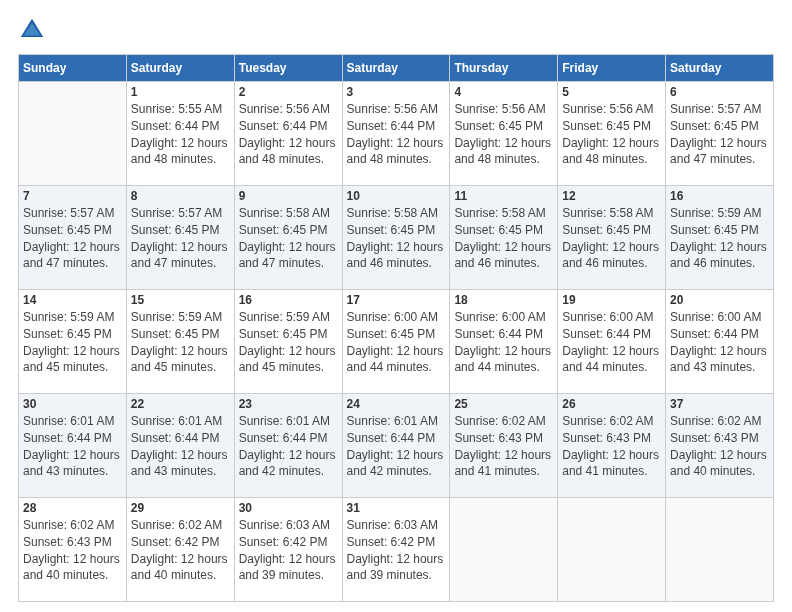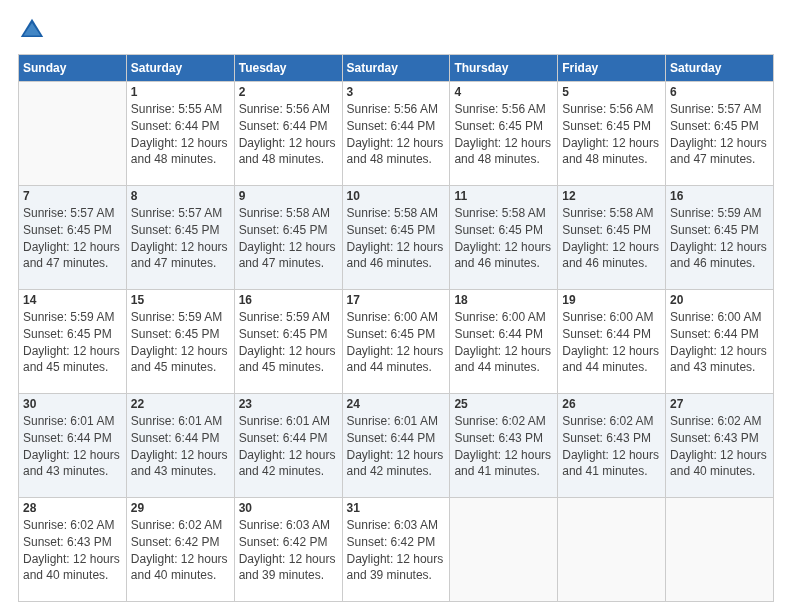--- a/index.html
+++ b/index.html
@@ -243,21 +243,21 @@
           </td>
           <td>
             <div class="day-number">25</div>
             <div class="day-info">Sunrise: 6:02 AM<br>Sunset: 6:43 PM<br>Daylight: 12 hours<br>and 41 minutes.</div>
           </td>
           <td>
             <div class="day-number">26</div>
             <div class="day-info">Sunrise: 6:02 AM<br>Sunset: 6:43 PM<br>Daylight: 12 hours<br>and 41 minutes.</div>
           </td>
           <td>
-            <div class="day-number">27</div>
+            <div class="day-number">37</div>
             <div class="day-info">Sunrise: 6:02 AM<br>Sunset: 6:43 PM<br>Daylight: 12 hours<br>and 40 minutes.</div>
           </td>
         </tr>
         <tr>
           <td>
             <div class="day-number">28</div>
             <div class="day-info">Sunrise: 6:02 AM<br>Sunset: 6:43 PM<br>Daylight: 12 hours<br>and 40 minutes.</div>
           </td>
           <td>
             <div class="day-number">29</div>

